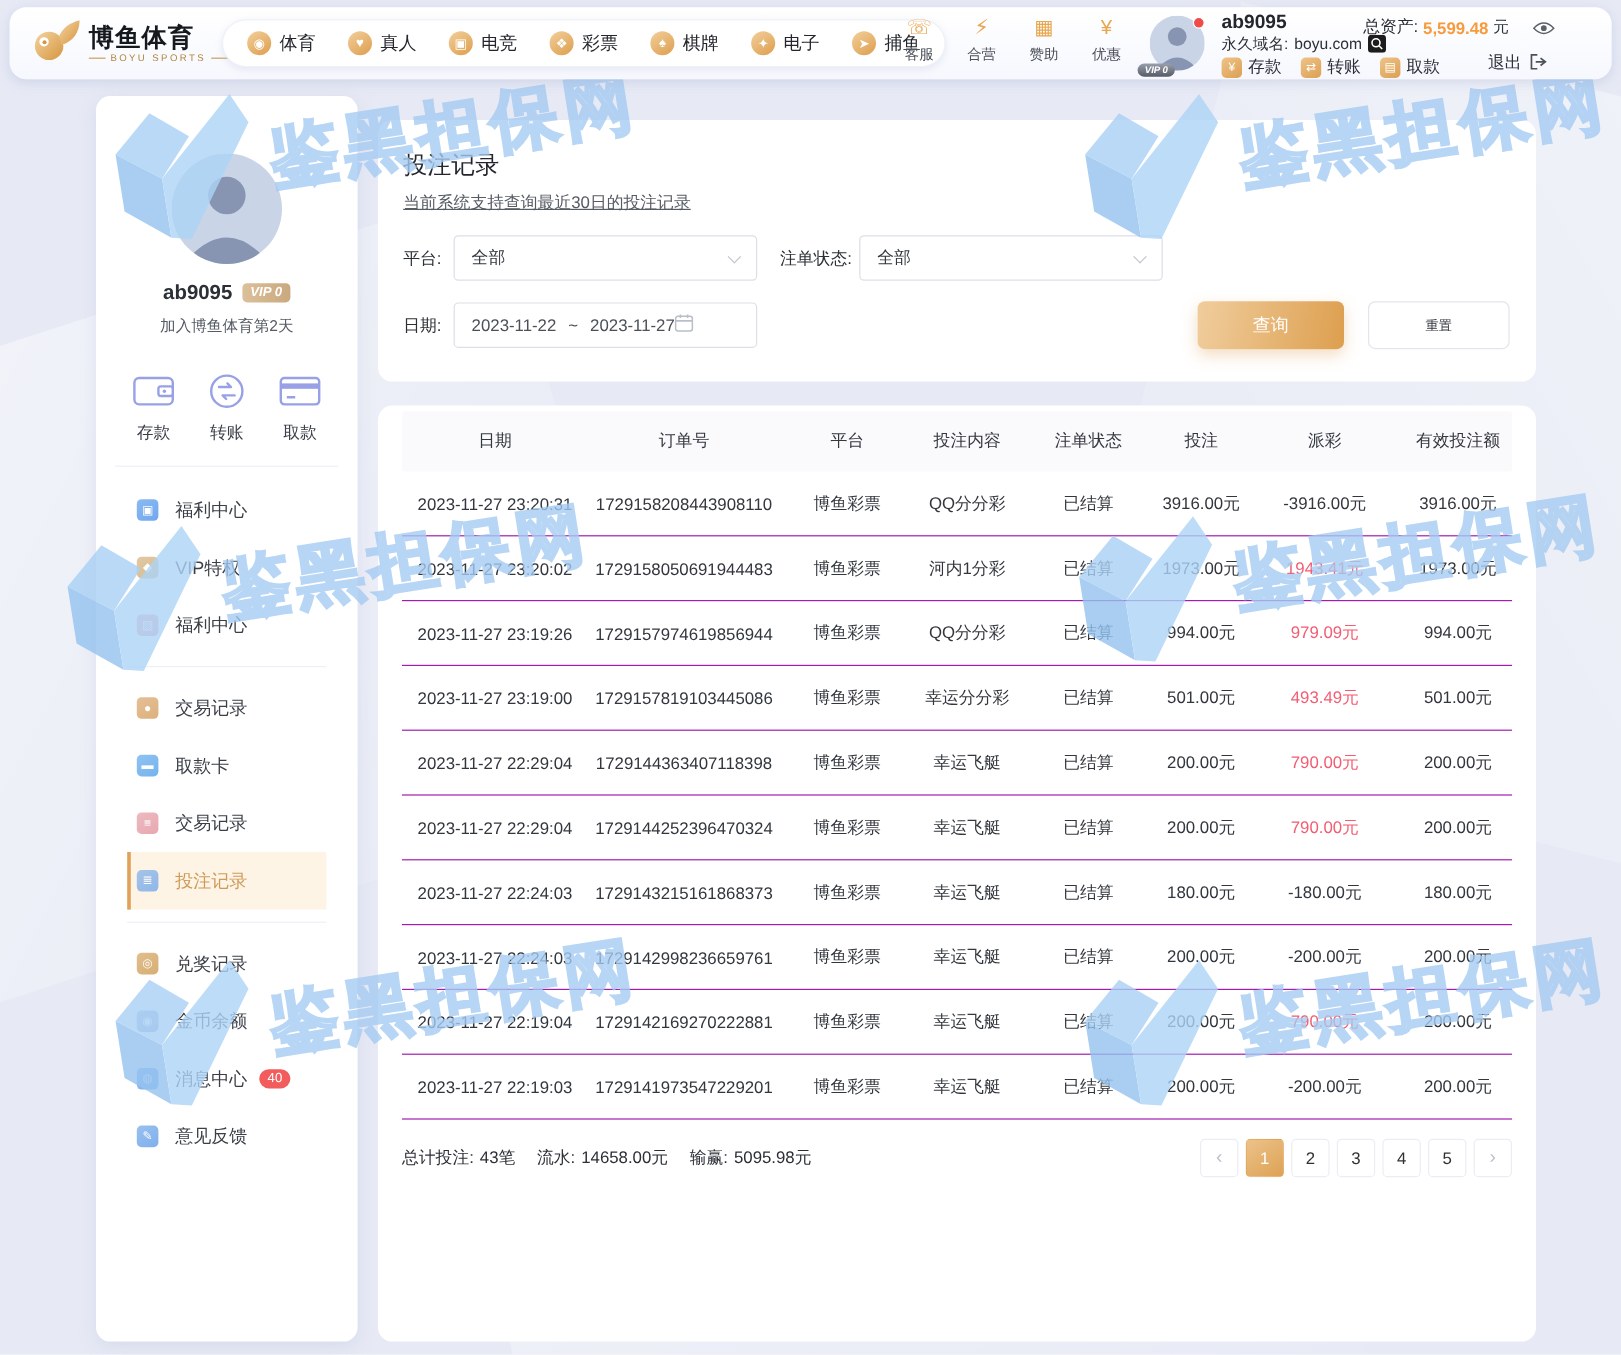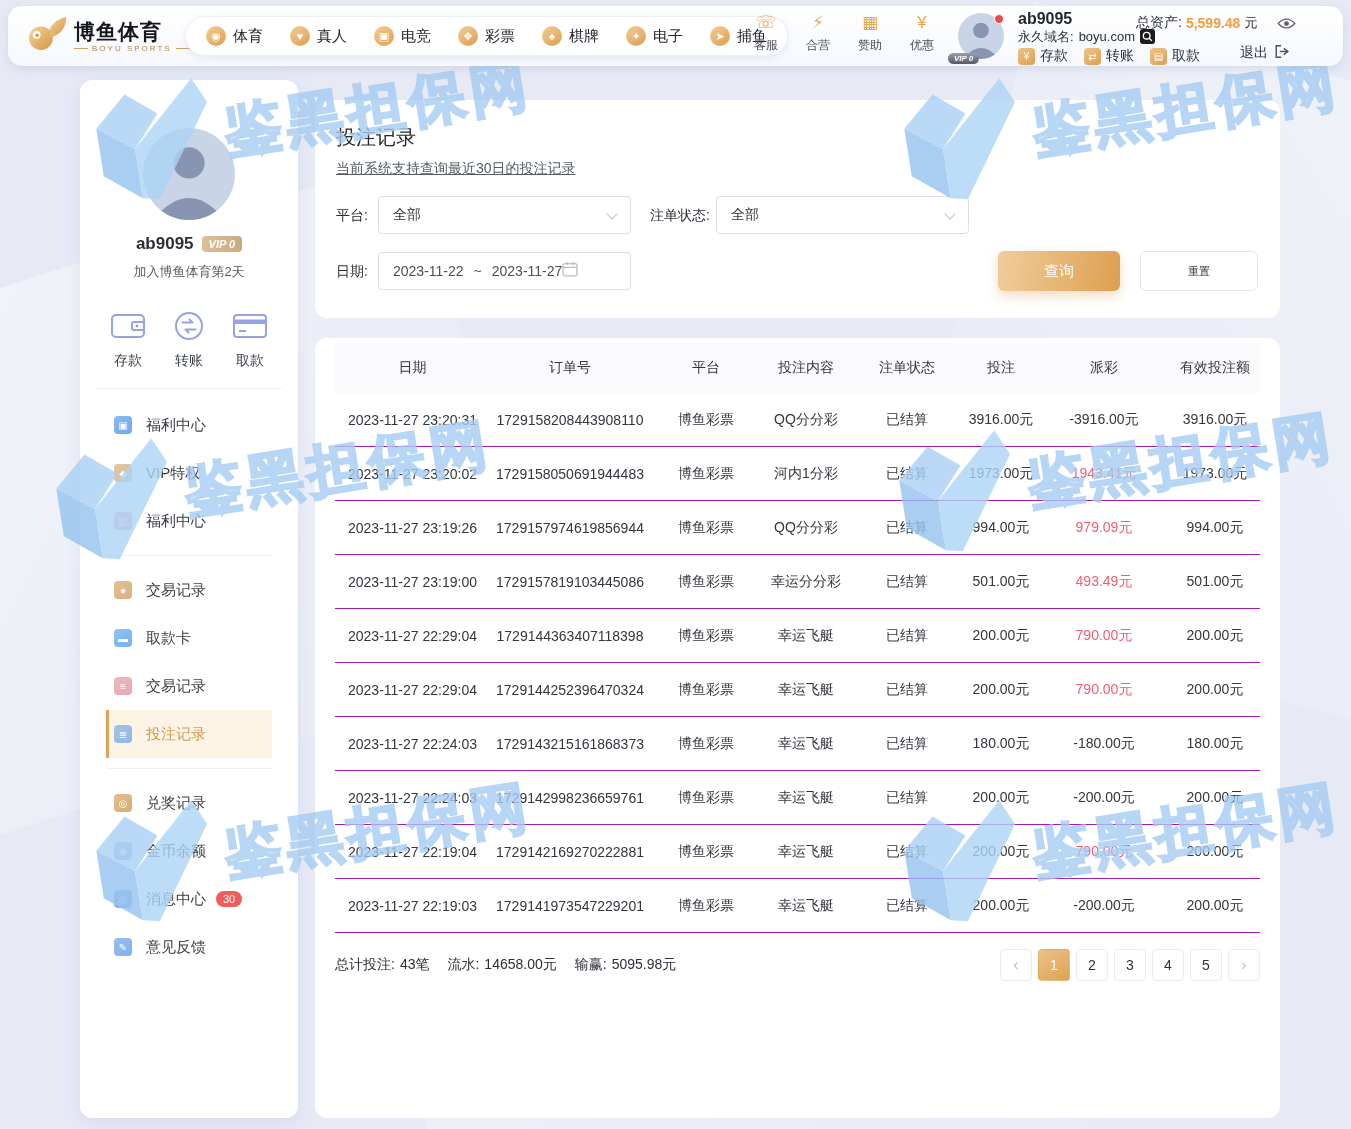--- a/index.html
+++ b/index.html
@@ -330,21 +330,21 @@
           <span class="mi-chip" style="background: linear-gradient(145deg, rgba(216, 174, 114, 0.8), rgb(216, 174, 114));">◎</span>
           <span class="mi-label">兑奖记录</span>
         </div>
         <div class="menu-item">
           <span class="mi-chip" style="background: linear-gradient(145deg, rgba(159, 182, 216, 0.8), rgb(159, 182, 216));">◉</span>
           <span class="mi-label">金币余额</span>
         </div>
         <div class="menu-item">
           <span class="mi-chip" style="background: linear-gradient(145deg, rgba(127, 176, 236, 0.8), rgb(127, 176, 236));">◍</span>
           <span class="mi-label">消息中心</span>
-          <span class="mi-badge">30</span>
+          <span class="mi-badge">40</span>
         </div>
         <div class="menu-item">
           <span class="mi-chip" style="background: linear-gradient(145deg, rgba(127, 176, 236, 0.8), rgb(127, 176, 236));">✎</span>
           <span class="mi-label">意见反馈</span>
         </div>
       </div>
   </div>
 
   <div class="filter-panel">
     <div class="page-title">投注记录</div>

